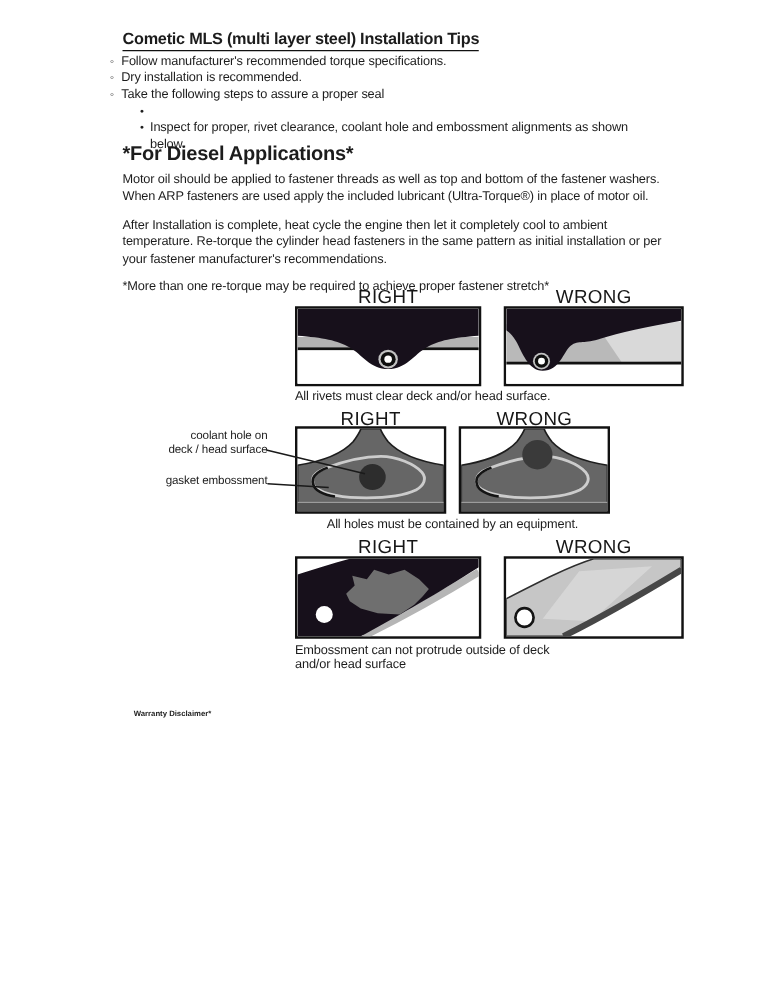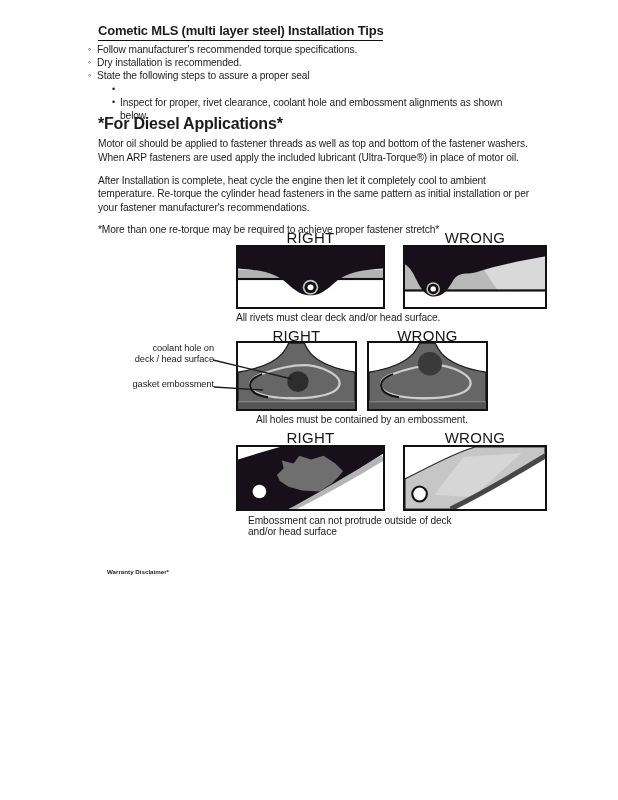--- a/index.html
+++ b/index.html
@@ -49,21 +49,21 @@
     <div class="brow">
       <span class="bmark">◦</span>
       <span>Follow manufacturer's recommended torque specifications.</span>
     </div>
     <div class="brow">
       <span class="bmark">◦</span>
       <span>Dry installation is recommended.</span>
     </div>
     <div class="brow">
       <span class="bmark">◦</span>
-      <span>State the following steps to assure a proper seal</span>
+      <span>Take the following steps to assure a proper seal</span>
     </div>
     <div class="sub">
       <div class="brow">
         <span class="smark">•</span>
       </div>
       <div class="brow">
         <span class="smark">•</span>
         <span>Inspect for proper, rivet clearance, coolant hole and embossment alignments as shown below.</span>
       </div>
     </div>
@@ -132,21 +132,21 @@
       <rect x="0" y="0" width="121" height="70" fill="#ffffff"></rect>
       <path d="M0,31 C24,27 38,20 46,11 C49,7 51,4 52.5,0 L68.5,0 C70,4 72,7 75,11 C83,20 97,27 121,31 L121,70 L0,70 Z" fill="#666666" stroke="#1d1d1d" stroke-width="1.4"></path>
       <rect x="0" y="62" width="121" height="1" fill="#9c9c9c"></rect>
       <rect x="0" y="63" width="121" height="7" fill="#555555"></rect>
       <path d="M13,47 C11,41 15,36.5 23,33.5 C40,27 57,23.5 69,23.5 C82,23.5 97,30 103,37 C107,42 105,48 98,52 C87,57.5 68,59 50,58.5 C34,58 15,54 13,47 Z" fill="none" stroke="#cccccc" stroke-width="2.4"></path>
       <path d="M25,33 C16,36.5 11,41 13,47 C14,52 21,56 31,57.5" fill="none" stroke="#141414" stroke-width="2.2"></path>
       <circle cx="63" cy="22" r="12.5" fill="#3a3a3a"></circle>
     </svg>
   </div>
 
-  <div class="abs dcaption" style="left:236px;top:414px;width:252px;text-align:center;">All holes must be contained by an embossment.</div>
+  <div class="abs dcaption" style="left:236px;top:414px;width:252px;text-align:center;">All holes must be contained by an equipment.</div>
 
   <div class="abs dlabel" style="left:236px;top:429px;width:149px;">RIGHT</div>
   <div class="abs dlabel" style="left:403px;top:429px;width:144px;">WRONG</div>
 
   <div class="abs dbox" style="left:236px;top:445px;width:149px;height:66px;">
     <svg viewBox="0 0 149 64" preserveAspectRatio="none">
       <rect x="0" y="0" width="149" height="64" fill="#ffffff"></rect>
       <path d="M149,11 C112,34 84,49 54,64" fill="none" stroke="#b5b5b5" stroke-width="6"></path>
       <path d="M0,13 C14,8.5 28,4 43,0 L149,0 L149,7 C113,30 86,45 56,62 L52,64 L0,64 Z" fill="#17101b"></path>
       <polygon points="40,29 47,22 45,14 57,17 63,9 75,13 88,9 100,17 108,25 103,31 96,38 84,46 66,45 52,41 43,35" fill="#6f6f6f"></polygon>
@@ -157,21 +157,21 @@
   <div class="abs dbox" style="left:403px;top:445px;width:144px;height:66px;">
     <svg viewBox="0 0 144 62" preserveAspectRatio="none">
       <rect x="0" y="0" width="144" height="62" fill="#ffffff"></rect>
       <path d="M0,32 C28,18 52,6 72,0 L144,0 L144,8 C106,31 75,48 48,62 L0,62 Z" fill="#c6c6c6" stroke="#2e2e2e" stroke-width="1.2"></path>
       <polygon points="60,10 120,6 70,50 30,48" fill="#dddddd" opacity="0.7"></polygon>
       <path d="M144,9 C105,32 74,49 47,62" fill="none" stroke="#474747" stroke-width="5"></path>
       <circle cx="15" cy="47" r="7.5" fill="#ffffff" stroke="#141414" stroke-width="2.2"></circle>
     </svg>
   </div>
 
-  <div class="abs dcaption" style="left:248px;top:515px;width:240px;">Embossment can not protrude outside of deck
+  <div class="abs dcaption" style="left:236px;top:515px;width:240px;">Embossment can not protrude outside of deck
 and/or head surface</div>
 
   <svg class="abs overlay">
     <line x1="213" y1="360" x2="292" y2="379" stroke="#1a1a1a" stroke-width="1.3"></line>
     <line x1="214" y1="387" x2="263" y2="390" stroke="#1a1a1a" stroke-width="1.3"></line>
   </svg>
 
   <div class="abs warranty">
     <h3>Warranty Disclaimer*</h3>
     <p>Due to the nature of performance applications, the parts in this catalog are sold without any express warranty or any implied warranty of merchantability or fitness for a particular purpose.  Cometic Gasket Inc., shall not, under any circumstances, be liable for any special, incidental or consequential damages, including, person, party or property, but not limited to, damage, or loss of property or equipment, loss of profits or revenue, cost of purchased or replacement goods, or claims of customers of the purchase, which may arise and/or result from sale, installation or use of these parts.  Installation of these parts could adversely affect the motor manufacturers warranty coverage.</p>

